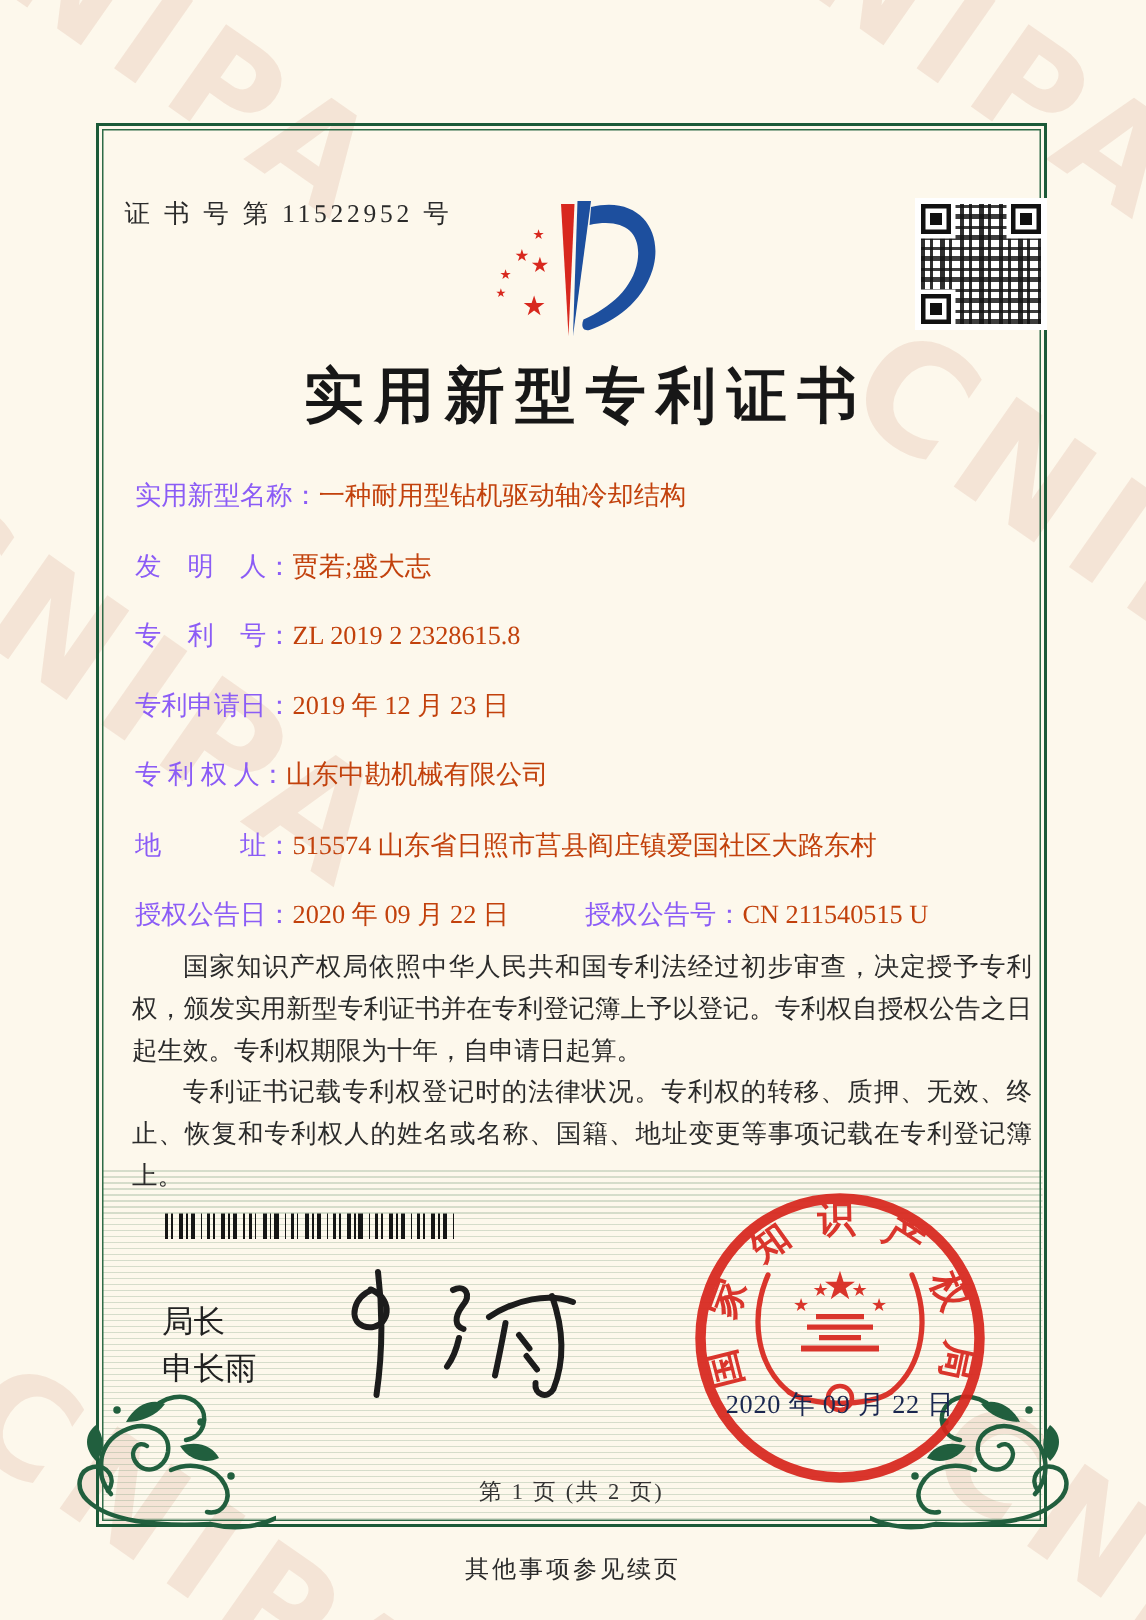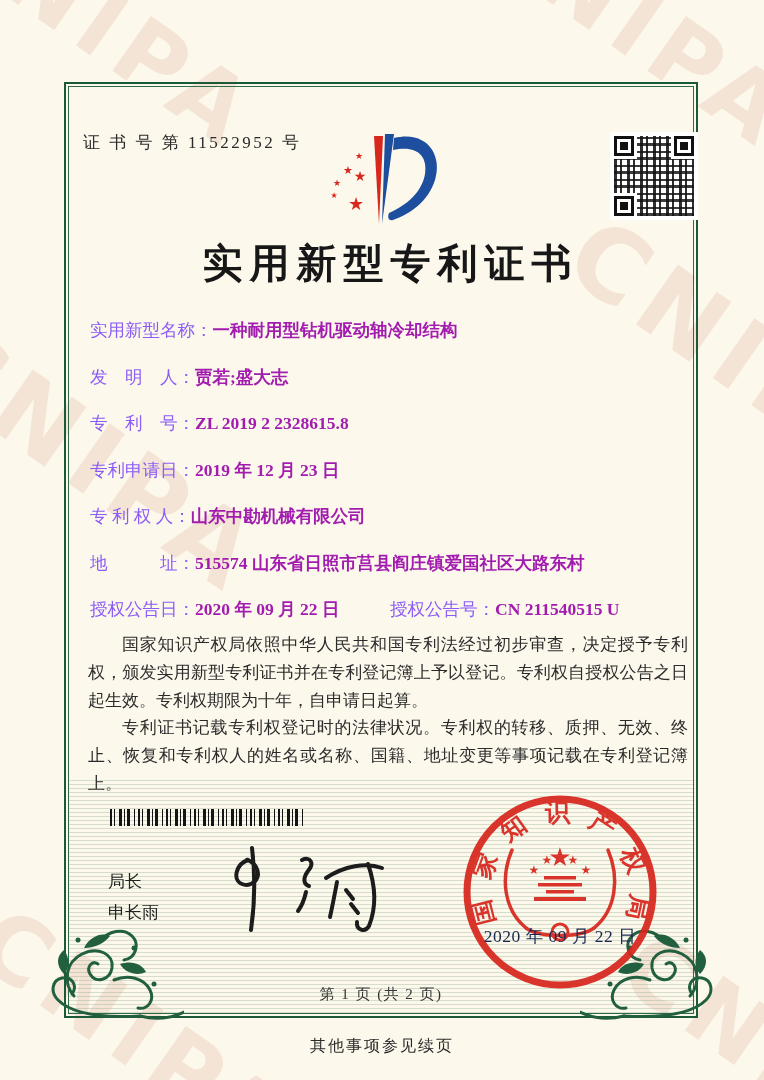--- a/index.html
+++ b/index.html
@@ -38,39 +38,39 @@
   .qr-f { position:absolute; width:20px; height:20px; background:#fff; border:3px solid #111; box-shadow:0 0 0 3px #fff; }
   .qr-f::after { content:""; position:absolute; left:3px; top:3px; width:8px; height:8px; background:#111; }
   .qr-f.tl { left:4px; top:4px; } .qr-f.tr { right:4px; top:4px; } .qr-f.bl { left:4px; bottom:4px; }
   .title {
     position:absolute; z-index:4; left:64px; top:236px; width:634px; text-align:center;
     font-size:40px; font-weight:bold; letter-spacing:7px; color:#171717;padding-left:19px;
   }
   .fields { position:absolute; z-index:4; left:90px; top:319px; width:590px; font-size:17.5px; }
   .frow { margin-bottom:24.5px; line-height:22px; white-space:nowrap; }
   .frow .lab { color:#8b5cf6;text-align:right; }
-  .frow .val { color:#a21caf;font-weight:bold; }
+  .frow .val { color:#c2410c; }
   .grant-pair { display:inline-block; }
   .grant-pair.first { width:300px; }
   .bodytext {
     position:absolute; z-index:4; left:88px; top:631px; width:600px;
     font-size:17px; line-height:27.8px; color:#2b2b2b; text-align:justify;
   }
   .bodytext p { text-indent:2em; }
   .barcode {
     position:absolute; z-index:4; left:110px; top:809px; width:196px; height:17px;
     background:repeating-linear-gradient(90deg,
       #151515 0 2px, transparent 2px 4px,
       #151515 4px 5px, transparent 5px 9px,
       #151515 9px 12px, transparent 12px 14px,
       #151515 14px 15px, transparent 15px 17px,
       #151515 17px 20px, transparent 20px 24px,
       #151515 24px 25px, transparent 25px 28px);
   }
-  .officer { position:absolute; z-index:4; left:108px; top:866px; font-size:17px; line-height:31px; color:#222; }
+  .officer { position:absolute; z-index:4; left:108px; top:866px; font-size:21px; line-height:31px; color:#222; }
   .sig { position:absolute; z-index:5; left:218px; top:840px; width:185px; height:95px; }
   .seal { position:absolute; z-index:5; left:460px; top:792px; width:200px; height:200px; }
   .pageinfo { position:absolute; z-index:4; left:64px; top:985px; width:634px; text-align:center; font-size:15px; letter-spacing:1.5px; color:#333; }
   .note { position:absolute; z-index:4; left:0; top:1036px; width:764px; text-align:center; font-size:16px; letter-spacing:2px; color:#2b2b2b; }
   .flourish { position:absolute; z-index:3; width:140px; height:100px; }
   .flourish.left { left:44px; top:922px; }
   .flourish.right { left:580px; top:922px; transform:scaleX(-1); }
 </style>
 </head>
 <body>

